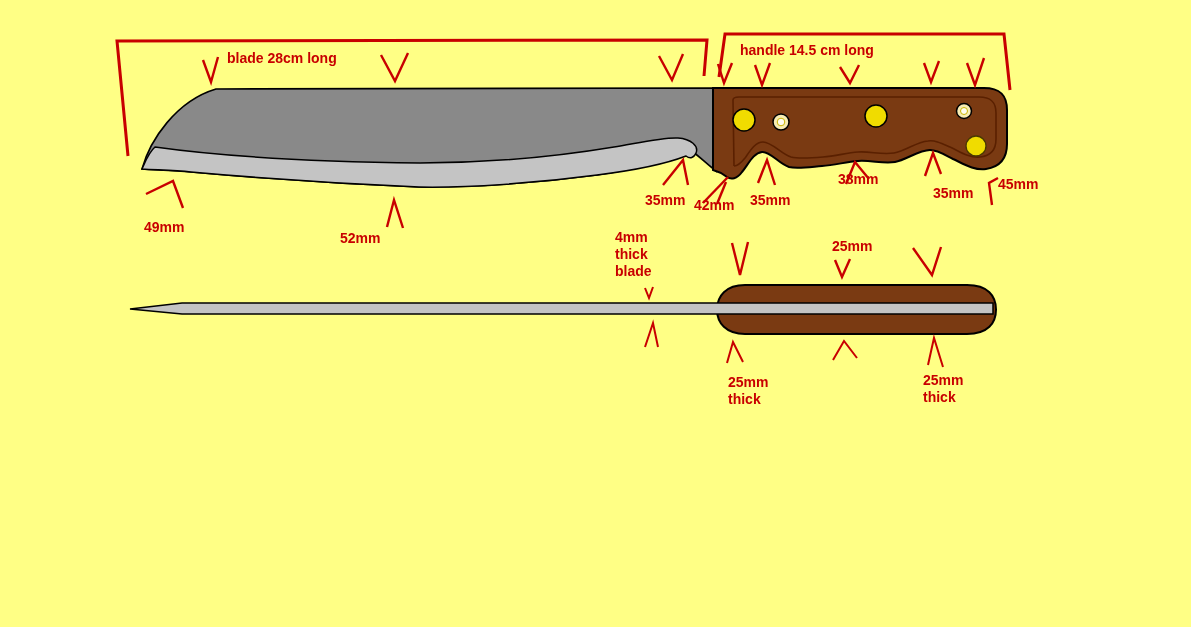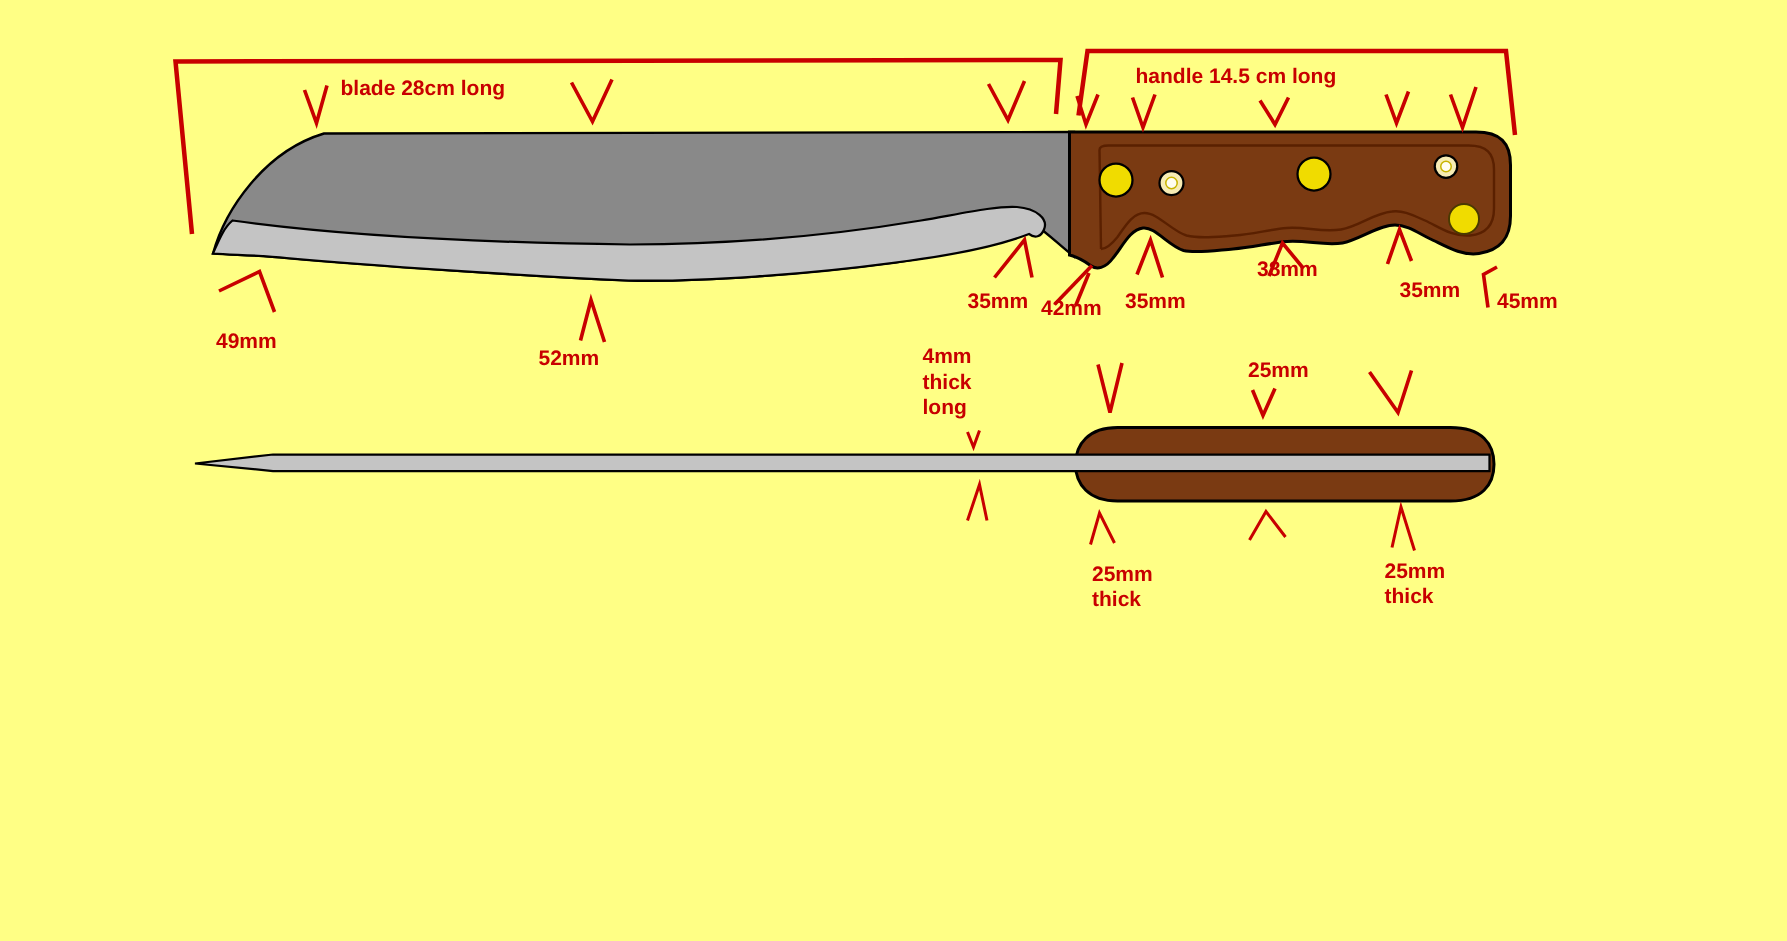--- a/index.html
+++ b/index.html
@@ -117,30 +117,30 @@
     <polyline class="arrow-thin" points="645,347 653,323 658,347"></polyline>
     <polyline class="arrow" points="732,243 740,275 748,242"></polyline>
     <polyline class="arrow" points="835,260 842,277 850,259"></polyline>
     <polyline class="arrow" points="913,248 932,275 941,247"></polyline>
     <polyline class="arrow-thin" points="727,363 733,342 743,362"></polyline>
     <polyline class="arrow-thin" points="833,360 844,341 857,358"></polyline>
     <polyline class="arrow-thin" points="928,365 934,338 943,367"></polyline>
   </svg>
 
   <div class="lbl" style="left:227px;top:50px">blade 28cm long</div>
-  <div class="lbl" style="left:757px;top:42px">handle 14.5 cm long</div>
+  <div class="lbl" style="left:740px;top:42px">handle 14.5 cm long</div>
   <div class="lbl" style="left:144px;top:219px">49mm</div>
-  <div class="lbl" style="left:359px;top:230px">52mm</div>
+  <div class="lbl" style="left:340px;top:230px">52mm</div>
   <div class="lbl" style="left:645px;top:192px">35mm</div>
   <div class="lbl" style="left:694px;top:197px">42mm</div>
   <div class="lbl" style="left:750px;top:192px">35mm</div>
   <div class="lbl" style="left:838px;top:171px">38mm</div>
   <div class="lbl" style="left:933px;top:185px">35mm</div>
-  <div class="lbl" style="left:998px;top:192px">45mm</div>
+  <div class="lbl" style="left:998px;top:176px">45mm</div>
   <div class="lbl" style="left:615px;top:229px">4mm
 thick
-long</div>
+blade</div>
   <div class="lbl" style="left:832px;top:238px">25mm</div>
   <div class="lbl" style="left:728px;top:374px">25mm
 thick</div>
   <div class="lbl" style="left:923px;top:372px">25mm
 thick</div>
 </div>
 
 </body></html>

